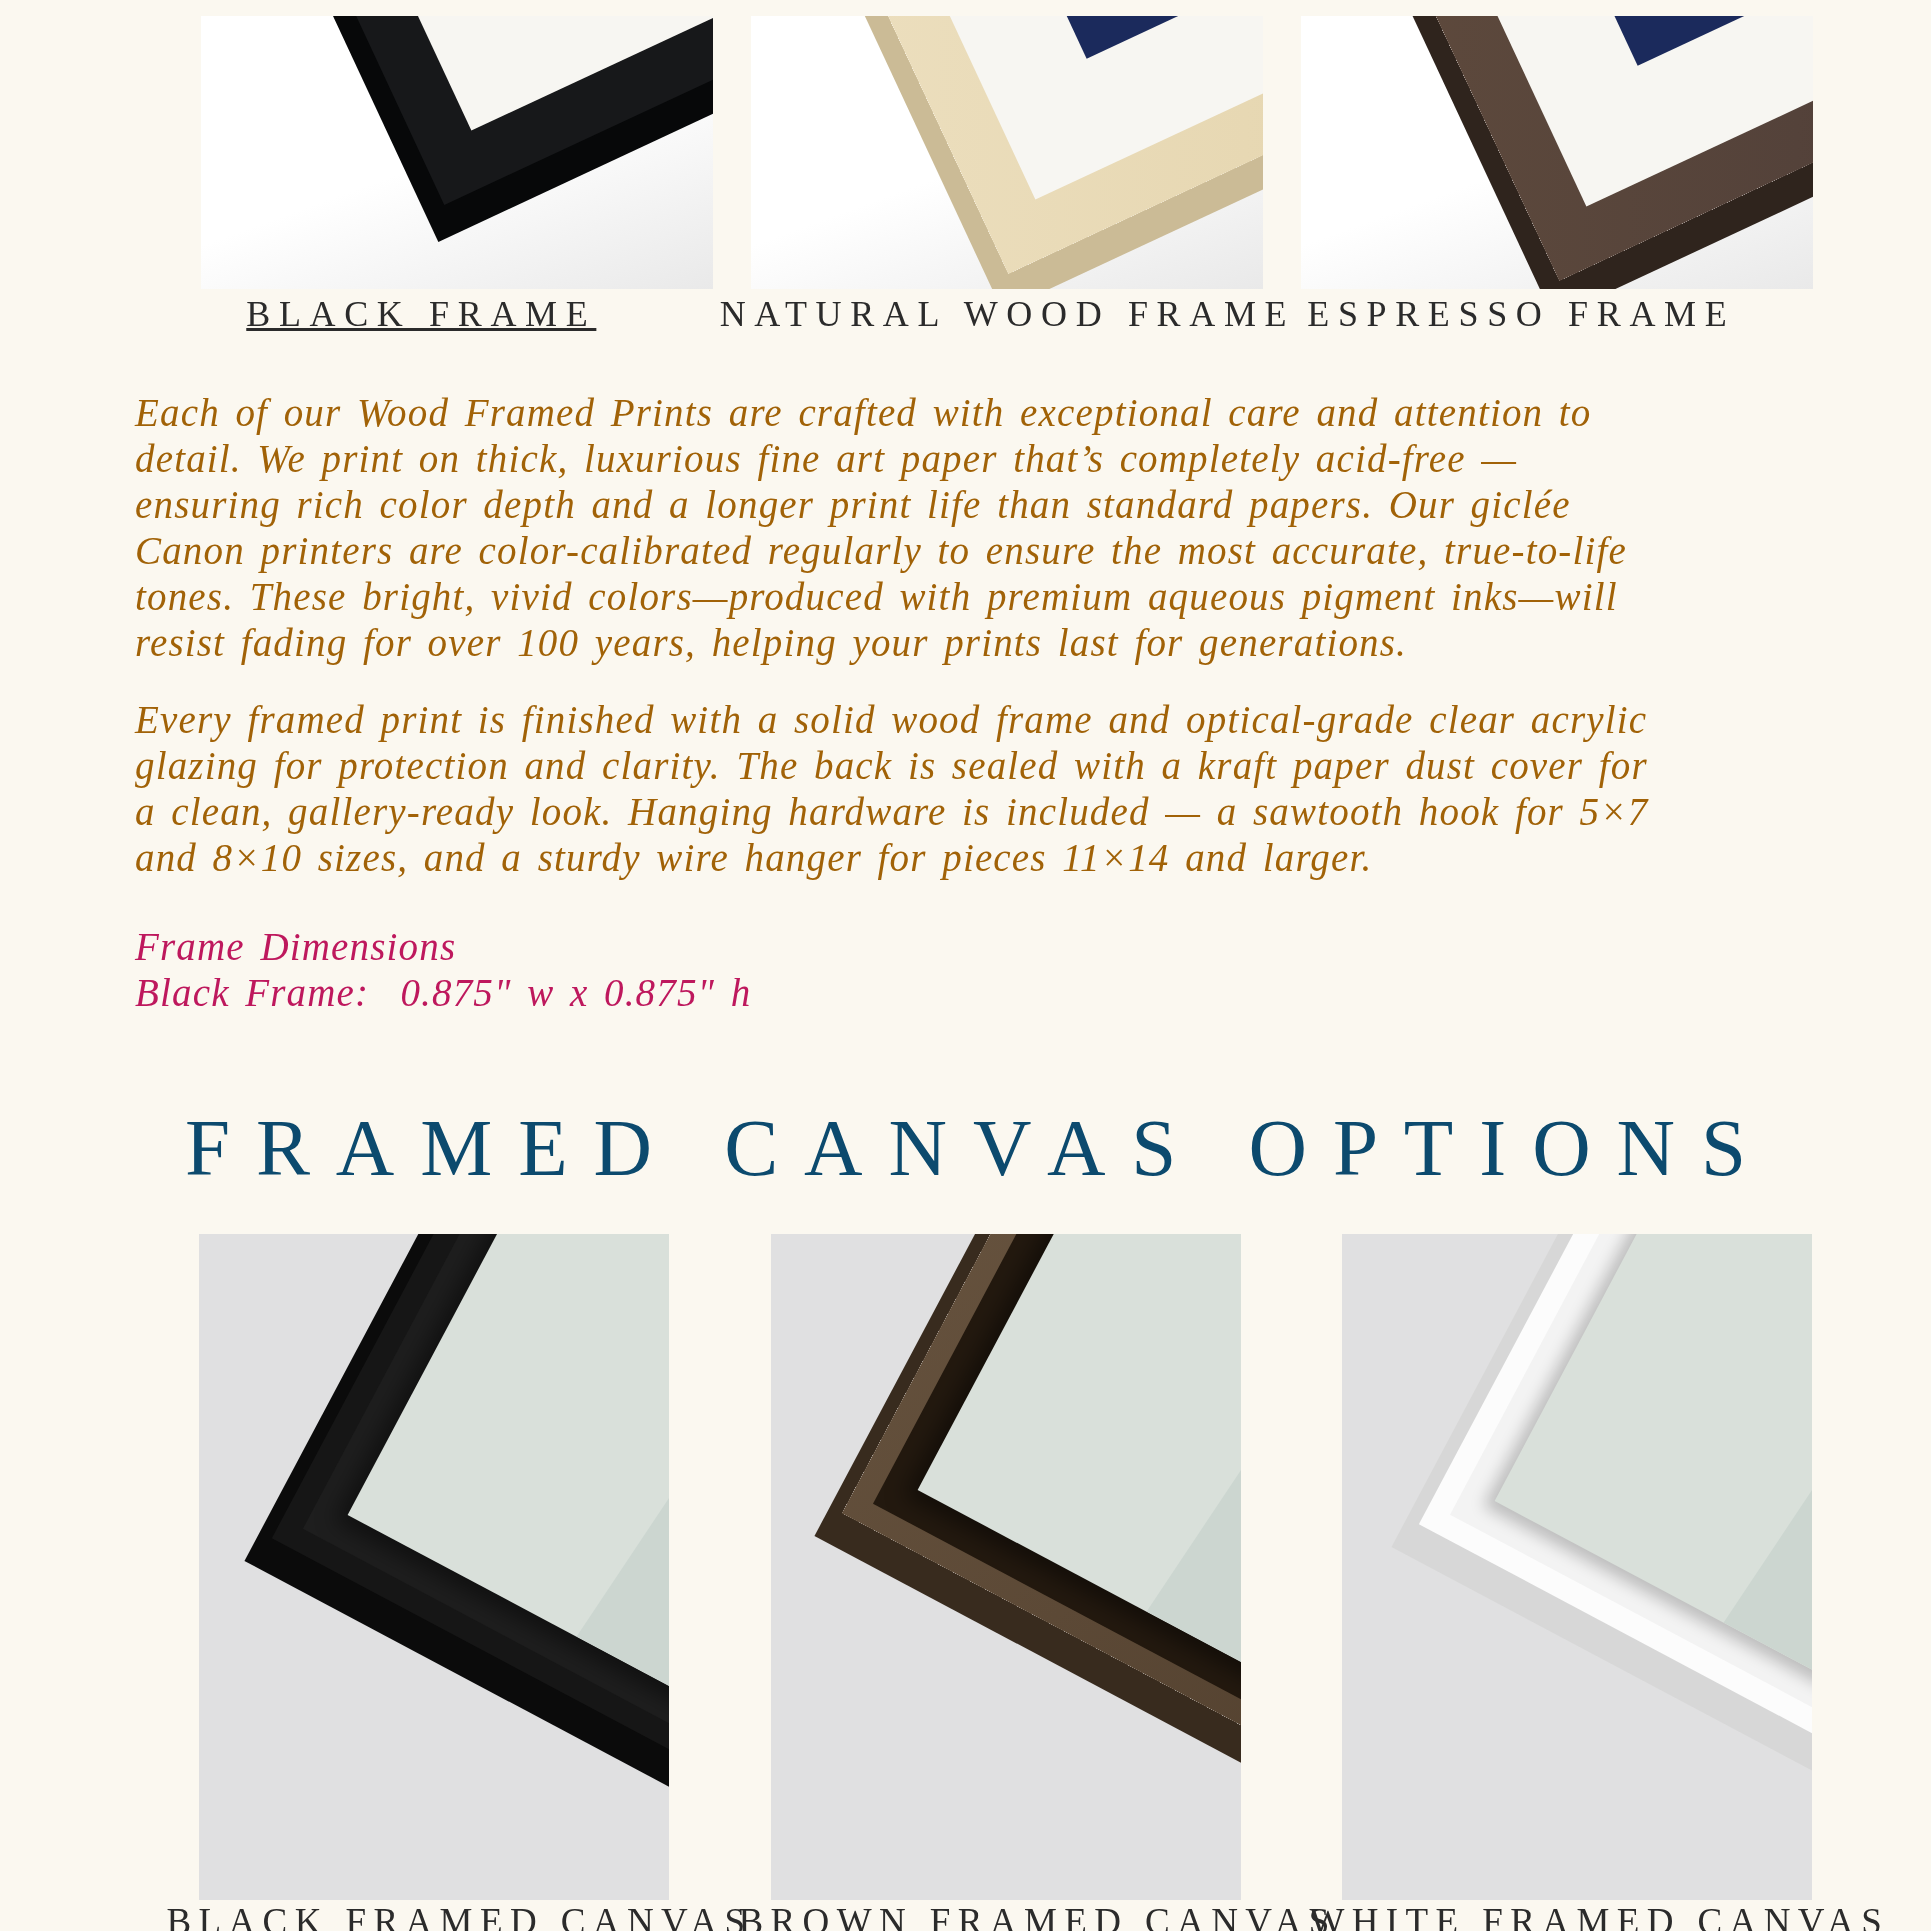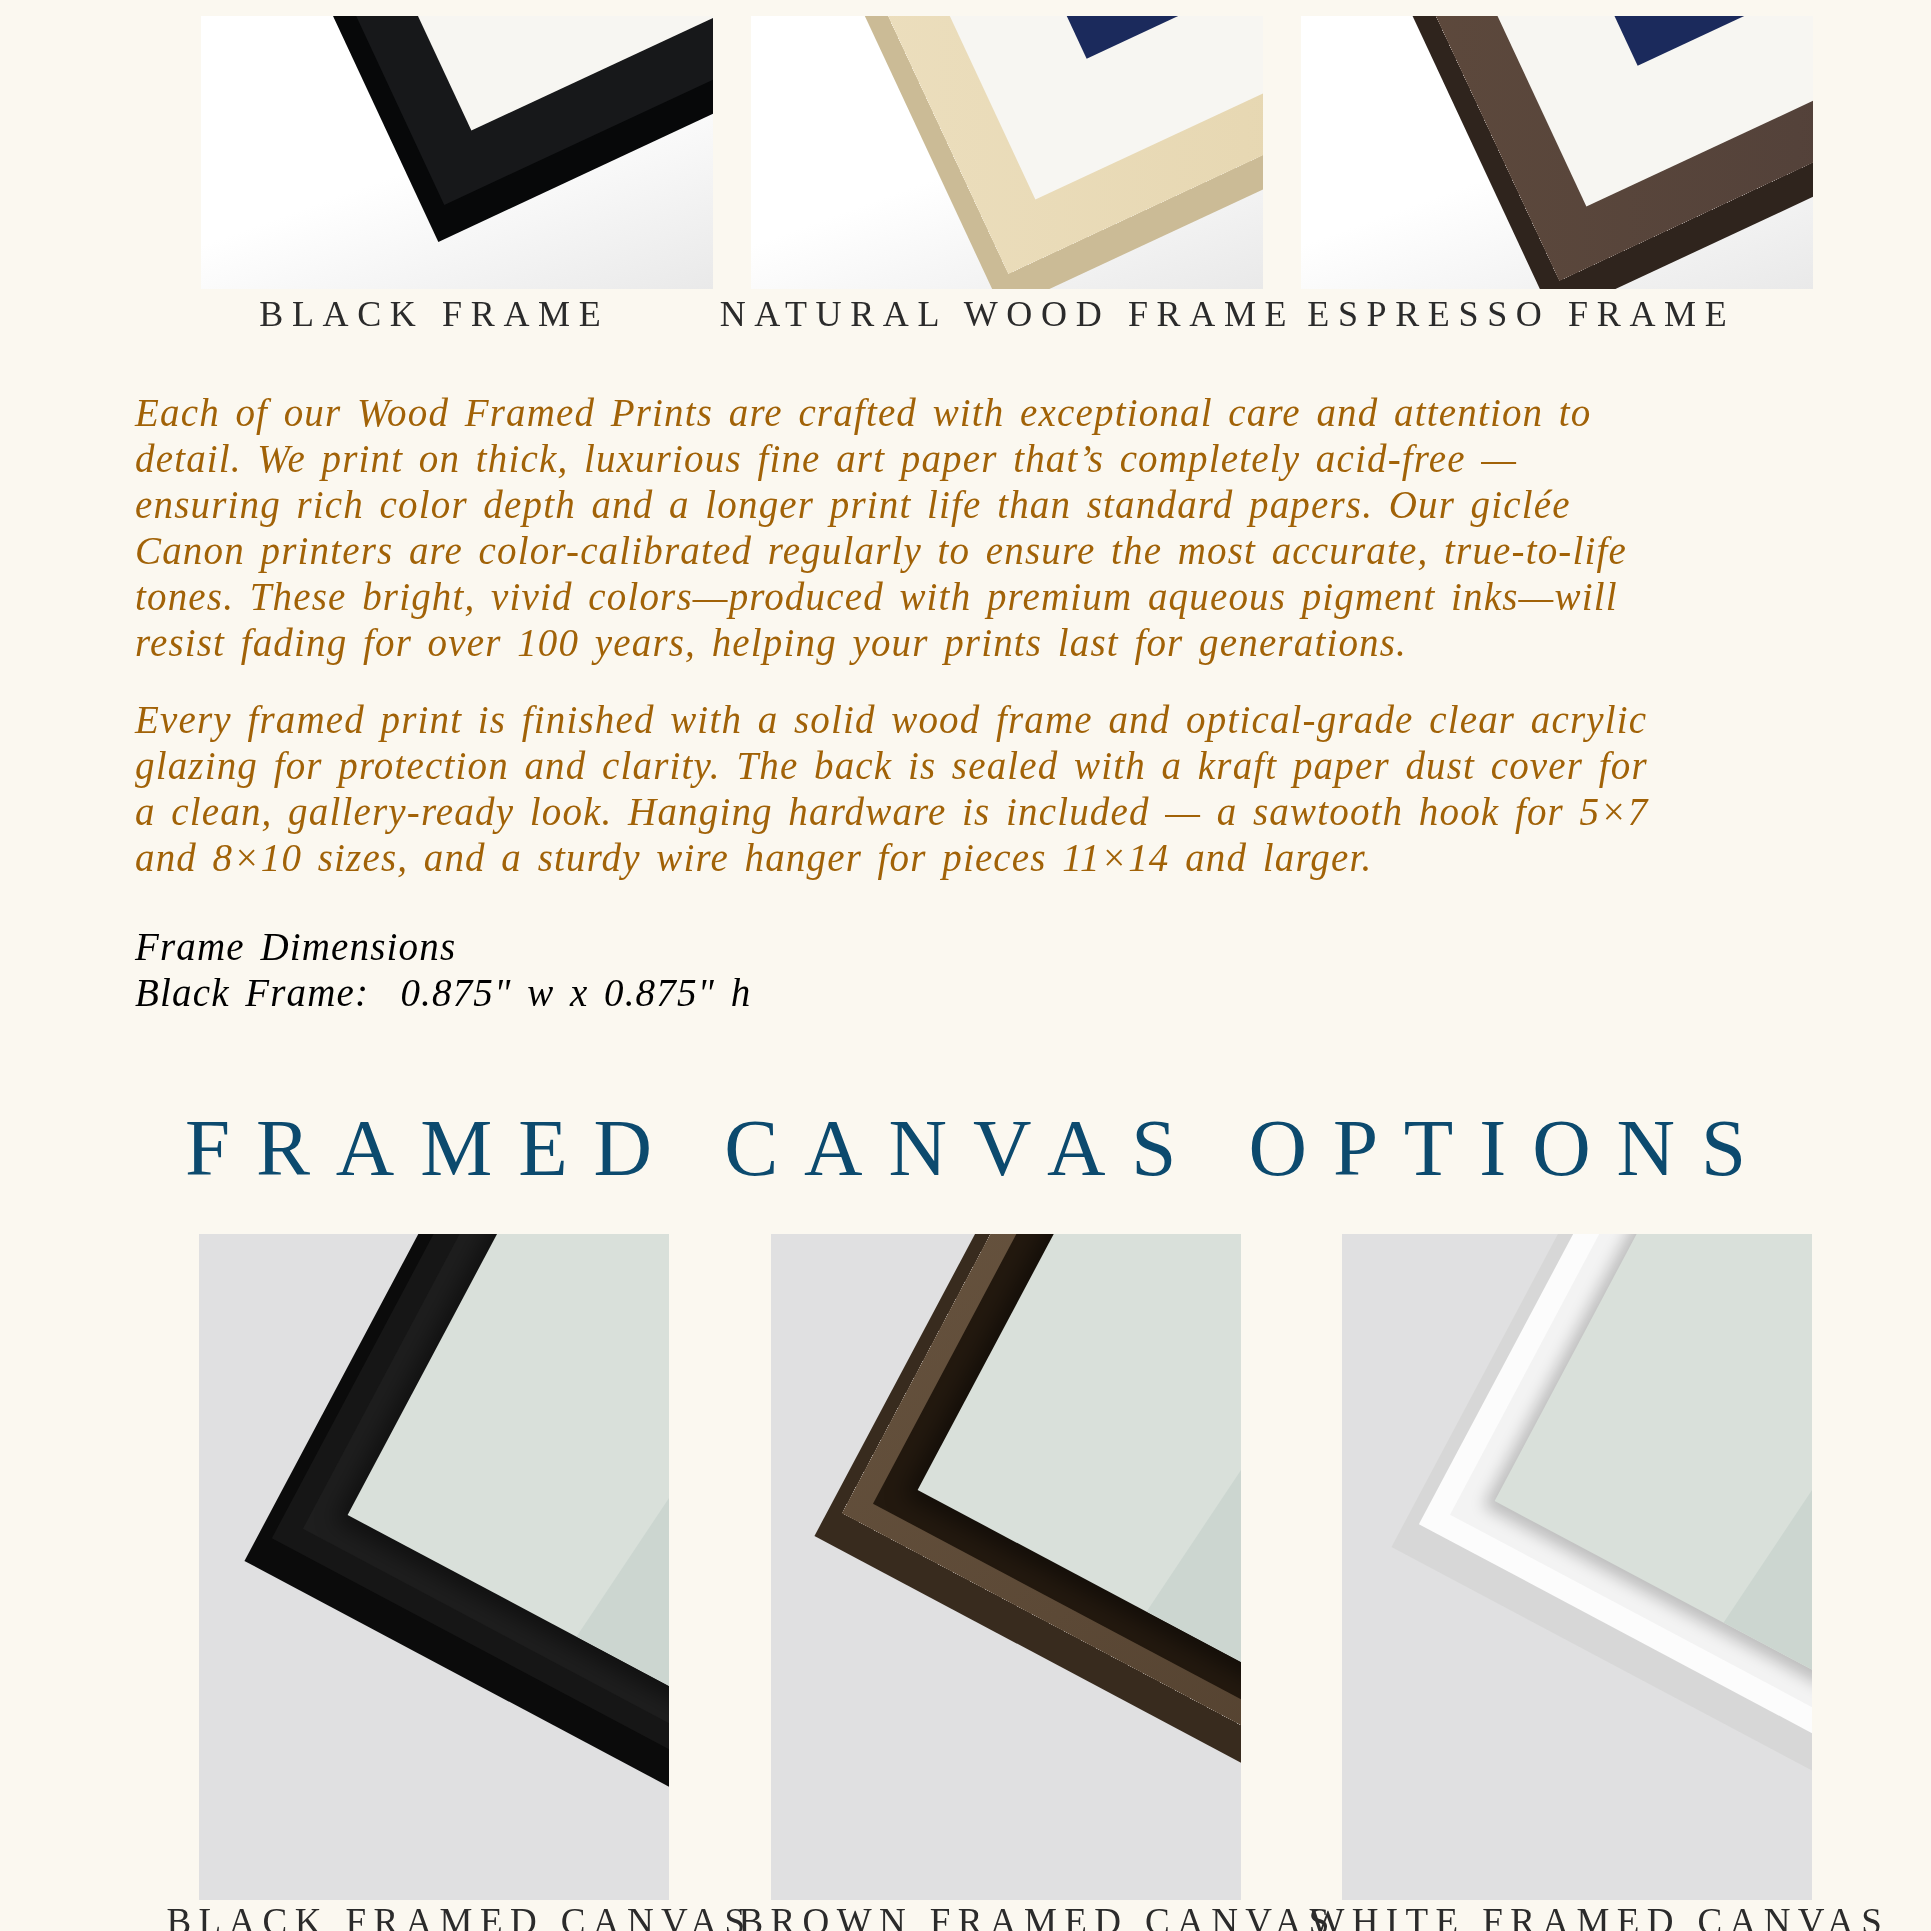--- a/index.html
+++ b/index.html
@@ -23,33 +23,33 @@
   #pt2 .wf{left:58px;top:-641px;background:linear-gradient(115deg,#EEE1C2 0%,#E7D8B3 55%,#DECDA4 100%);box-shadow:-21px 31px 0 #CBBB96;}
   #pt3 .wf{left:59px;top:-634px;background:linear-gradient(115deg,#614C3D 0%,#54423A 55%,#46352B 100%);box-shadow:-21px 31px 0 #2F241D;}
   .mat{position:absolute;inset:56px;background:#F7F6F2;overflow:hidden;}
   .art{position:absolute;left:106px;bottom:106px;top:-290px;right:-290px;background:#1B2A5C;}
   
   .frame-label{
     position:absolute;top:295px;width:512px;text-align:center;
     font-size:36px;line-height:1.1;letter-spacing:0.24em;text-indent:0.24em;
     color:#2B2B2B;white-space:nowrap;
   }
-  #fl1{left:174px;} #fl2{left:711px;} #fl3{left:1261px;}
+  #fl1{left:161px;text-decoration:underline;} #fl2{left:711px;} #fl3{left:1261px;}
   
   .body-text{
     position:absolute;left:135px;width:1603px;
     font-style:italic;font-size:39px;line-height:46px;
     letter-spacing:0.03em;word-spacing:0.12em;
     white-space:pre-wrap;color:#a16207;
   }
   #para1{top:390px;} #para2{top:697px;}
   .dims{position:absolute;left:135px;top:924px;width:1603px;}
   .dims div{
     font-style:italic;font-size:39px;line-height:46px;
-    letter-spacing:0.03em;word-spacing:0.12em;white-space:pre-wrap;color:#000000;
+    letter-spacing:0.03em;word-spacing:0.12em;white-space:pre-wrap;color:#be185d;
   }
   
   .heading{
     position:absolute;top:1108px;left:0;width:100%;margin:0;
     text-align:center;font-weight:400;font-size:81px;line-height:1;
     letter-spacing:0.32em;text-indent:0.32em;color:#0c4a6e;white-space:nowrap;
   }
   
   .photo-canvas{
     position:absolute;top:1218px;width:470px;height:666px;overflow:hidden;

